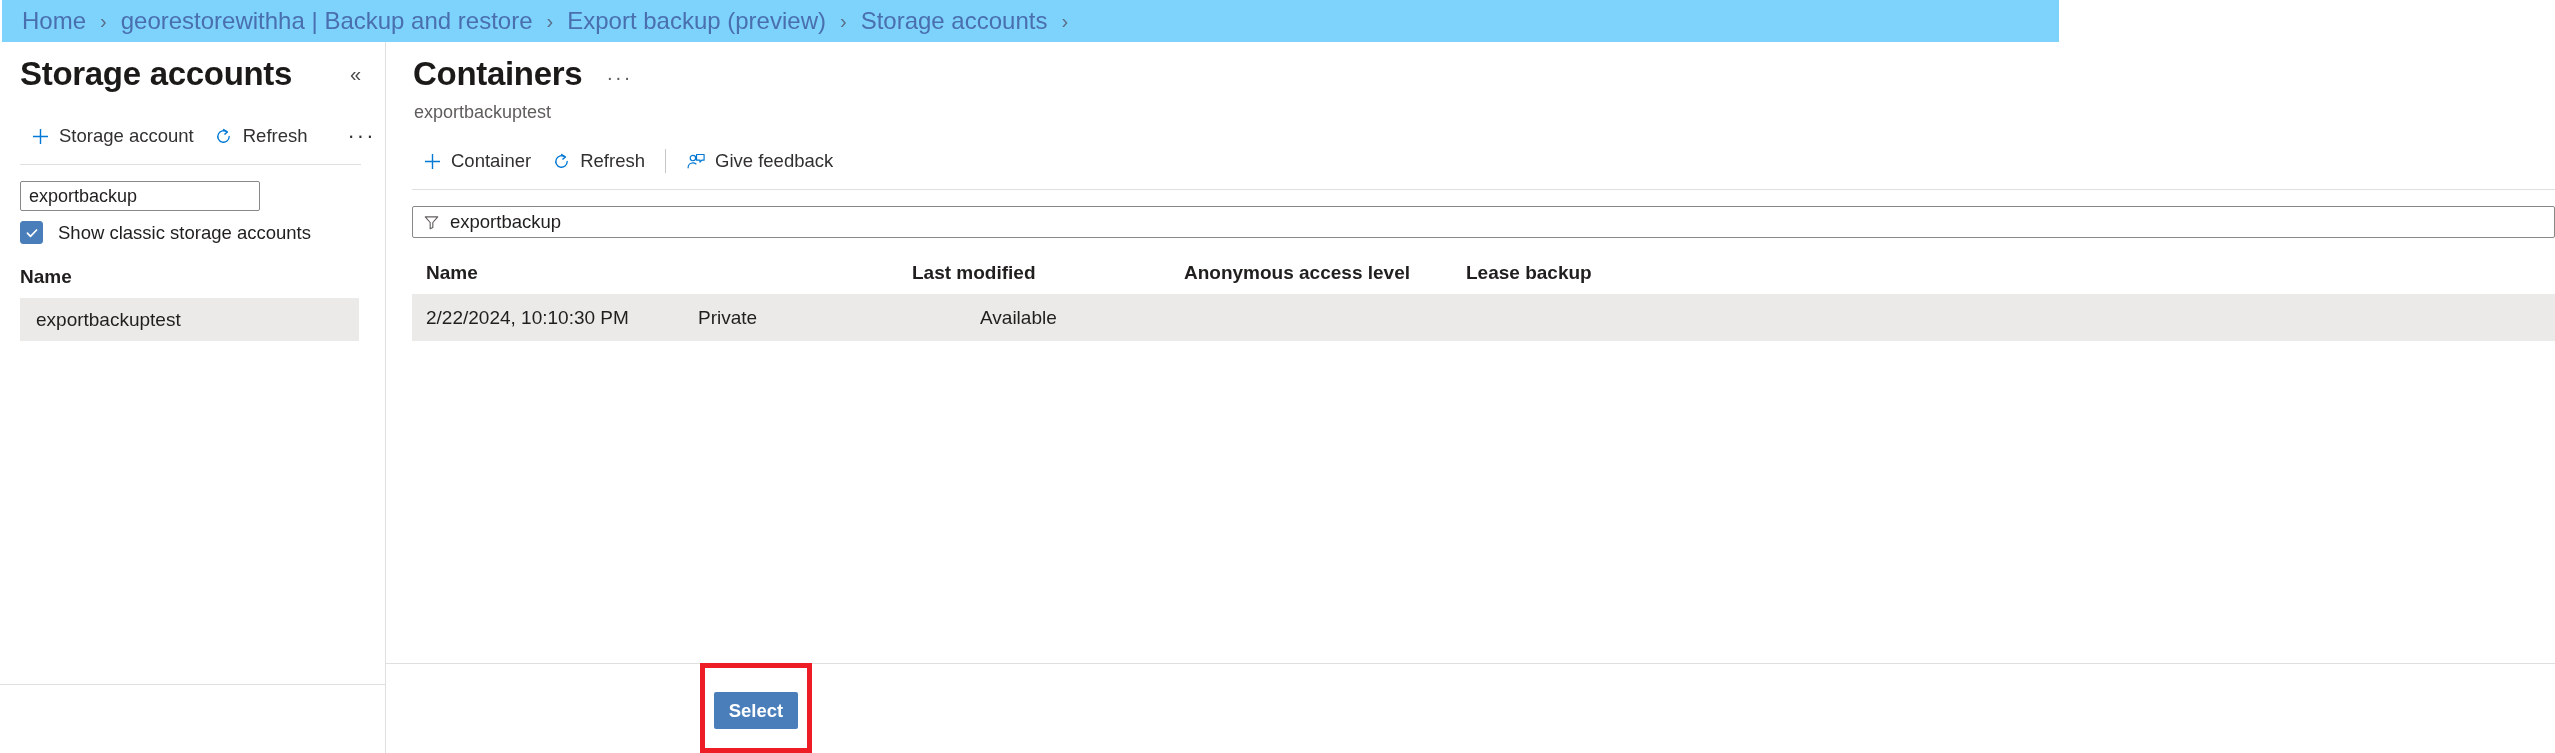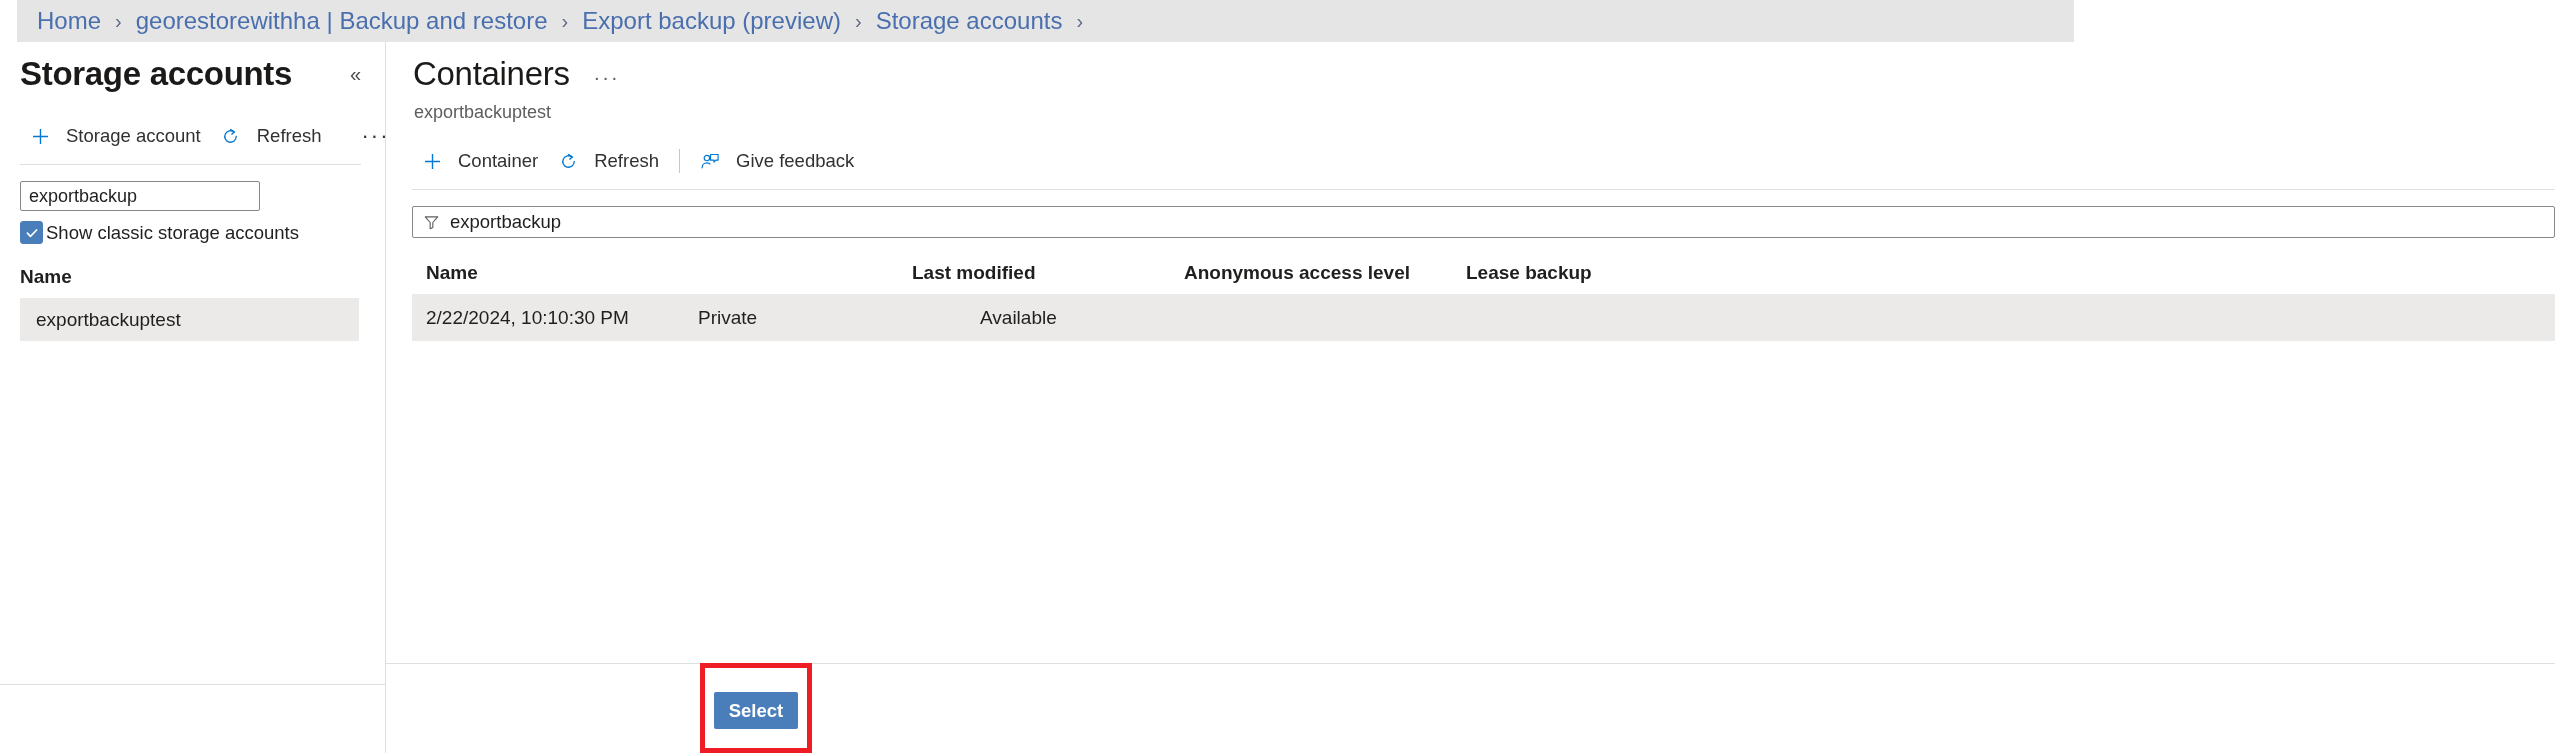--- a/index.html
+++ b/index.html
@@ -12,28 +12,28 @@
     height: 753px;
     font-family: "Liberation Sans", sans-serif;
     color: #201f1e;
     overflow: hidden;
     position: relative;
   }
 
   
   .breadcrumb {
     position: absolute;
-    left: 17px; top: 0;
+    left: 2px; top: 0;
     width: 2057px;
     height: 42px;
     display: flex;
     align-items: center;
     padding-left: 20px;
     box-sizing: border-box;
-    background: #e5e5e5;
+    background: #7dd3fc;
   }
   .crumb {
     color: #4a6fae;
     font-size: 24px;
     line-height: 28px;
     text-decoration: none;
     white-space: nowrap;
     cursor: pointer;
   }
   .crumb-sep {
@@ -79,21 +79,21 @@
   .toolbar {
     display: flex;
     align-items: center;
     height: 44px;
     padding-left: 20px;
     margin-top: 20px;
   }
   .tb-btn {
     display: flex;
     align-items: center;
-    gap: 16px;
+    gap: 9px;
     height: 36px;
     padding: 0 10px;
     font-size: 18.5px;
     color: #323130;
     background: transparent;
     border: none;
     cursor: pointer;
     white-space: nowrap;
     font-family: "Liberation Sans", sans-serif;
   }
@@ -136,21 +136,21 @@
     color: #201f1e;
     padding: 0 8px;
     font-family: "Liberation Sans", sans-serif;
     outline: none;
     background: #fff;
   }
 
   .checkbox-row {
     display: flex;
     align-items: center;
-    gap: 3px;
+    gap: 15px;
     padding: 10px 0 0 20px;
     cursor: pointer;
     width: fit-content;
   }
   .cb {
     width: 21px; height: 21px;
     background: #4a7ebb;
     border: 1px solid #4a7ebb;
     border-radius: 3px;
     display: flex;
@@ -205,21 +205,21 @@
     box-sizing: border-box;
   }
   .right-title-row {
     display: flex;
     align-items: flex-start;
     gap: 24px;
     padding: 12px 0 0 27px;
   }
   .right-title {
     font-size: 33px;
-    font-weight: 400;
+    font-weight: 700;
     color: #1b1a19;
     letter-spacing: -0.3px;
     line-height: 40px;
     margin: 0;
   }
   .right-ellipsis {
     font-size: 20px;
     color: #605e5c;
     letter-spacing: 2px;
     line-height: 46px;

